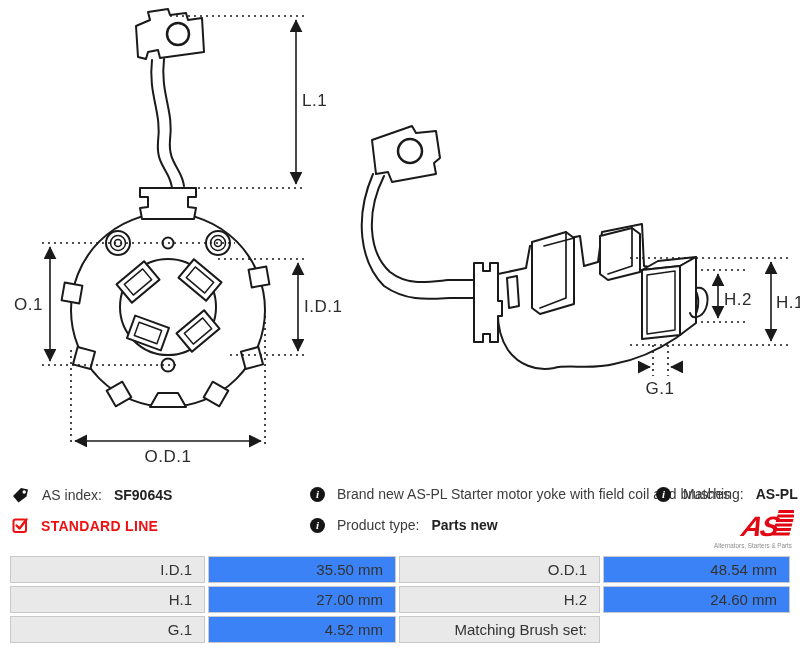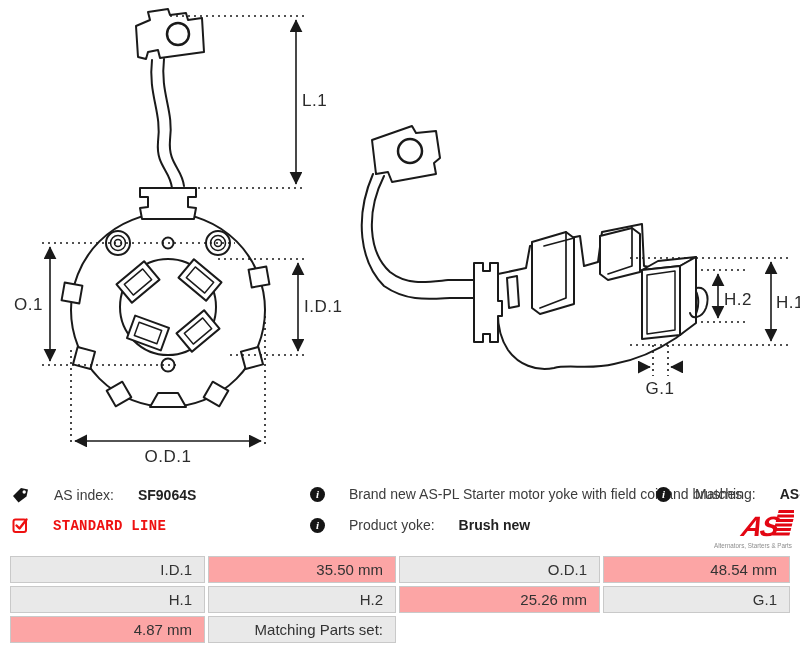--- a/index.html
+++ b/index.html
@@ -2,30 +2,30 @@
 <html><head>
 <meta charset="utf-8">
 <style>
   html,body{margin:0;padding:0;background:#fff;}
   .page{position:relative;width:800px;height:648px;background:#fff;overflow:hidden;
         font-family:"Liberation Sans",sans-serif;color:#3c3c3c;}
   svg text{font-family:"Liberation Sans",sans-serif;}
   .dimlabel{font-size:17px;fill:#2b2b2b;letter-spacing:.5px;}
   .drawing{position:absolute;}
   
-  .inforow{position:absolute;display:flex;align-items:center;gap:24px;font-size:14px;white-space:nowrap;}
+  .inforow{position:absolute;display:flex;align-items:center;gap:12px;font-size:14px;white-space:nowrap;}
   .inforow .val{font-weight:bold;color:#222;text-align:center;}
   .i-ico{flex:0 0 auto;width:15px;height:15px;border-radius:50%;background:#151515;color:#fff;
          font:italic bold 11px/15px "Liberation Serif",serif;text-align:center;display:inline-block;}
-  .red{color:#ee1111;font-weight:bold;letter-spacing:.3px;font-family:Liberation Mono, monospace;}
+  .red{color:#ee1111;font-weight:bold;letter-spacing:.3px;}
   
   .spec{position:absolute;left:10px;top:556px;width:780px;display:grid;
         grid-template-columns:195px 188px 201px 1fr;gap:3px;}
   .cell{height:25px;border:1px solid #c9c9c9;display:flex;align-items:center;
-        justify-content:flex-end;padding-right:12px;font-size:15px;color:#333;background:#fca5a5;}
+        justify-content:flex-end;padding-right:12px;font-size:15px;color:#333;background:#3b82f6;}
   .cell.lab{background:#e9e9e9;}
   .logo{position:absolute;left:712px;top:505px;}
 </style>
 </head>
 <body>
 
 <div class="page">
 
   <svg class="drawing" style="left:0;top:0" width="345" height="468" viewBox="0 0 345 468">
     <defs>
@@ -205,22 +205,22 @@
   <div class="inforow" style="left:12px;top:517px;">
     <svg width="17" height="17" viewBox="0 0 17 17">
       <rect x="1.5" y="2.5" width="12.5" height="12.5" rx="2" fill="none" stroke="#ee1111" stroke-width="2"></rect>
       <path d="M4.5,8.5 L7.5,11.5 L14.5,2.5" fill="none" stroke="#ee1111" stroke-width="2.4" stroke-linecap="round" stroke-linejoin="round"></path>
     </svg>
     <span class="red">STANDARD LINE</span>
   </div>
 
   <div class="inforow" style="left:310px;top:517px;">
     <span class="i-ico">i</span>
-    <span>Product yoke:</span>
-    <span class="val">Brush new</span>
+    <span>Product type:</span>
+    <span class="val">Parts new</span>
   </div>
 
   <div class="logo">
     <svg width="82" height="46" viewBox="0 0 82 46">
       <g transform="skewX(-14)">
         <text x="36" y="31" font-size="28" font-weight="bold" font-style="italic" fill="#e30613" letter-spacing="-2">AS</text>
         <g fill="#e30613">
           <rect x="68" y="5" width="17" height="3"></rect>
           <rect x="68" y="9.5" width="17" height="3"></rect>
           <rect x="68" y="14" width="17" height="3"></rect>
@@ -233,21 +233,22 @@
     </svg>
   </div>
 
   <div class="spec">
     <div class="cell lab">I.D.1</div>
     <div class="cell">35.50 mm</div>
     <div class="cell lab">O.D.1</div>
     <div class="cell">48.54 mm</div>
 
     <div class="cell lab">H.1</div>
+    <div class="cell">27.00 mm</div>
     <div class="cell lab">H.2</div>
-    <div class="cell">25.26 mm</div>
+    <div class="cell">24.60 mm</div>
 
     <div class="cell lab">G.1</div>
-    <div class="cell">4.87 mm</div>
-    <div class="cell lab">Matching Parts set:</div>
+    <div class="cell">4.52 mm</div>
+    <div class="cell lab">Matching Brush set:</div>
   </div>
 
 </div>
 
 </body></html>

